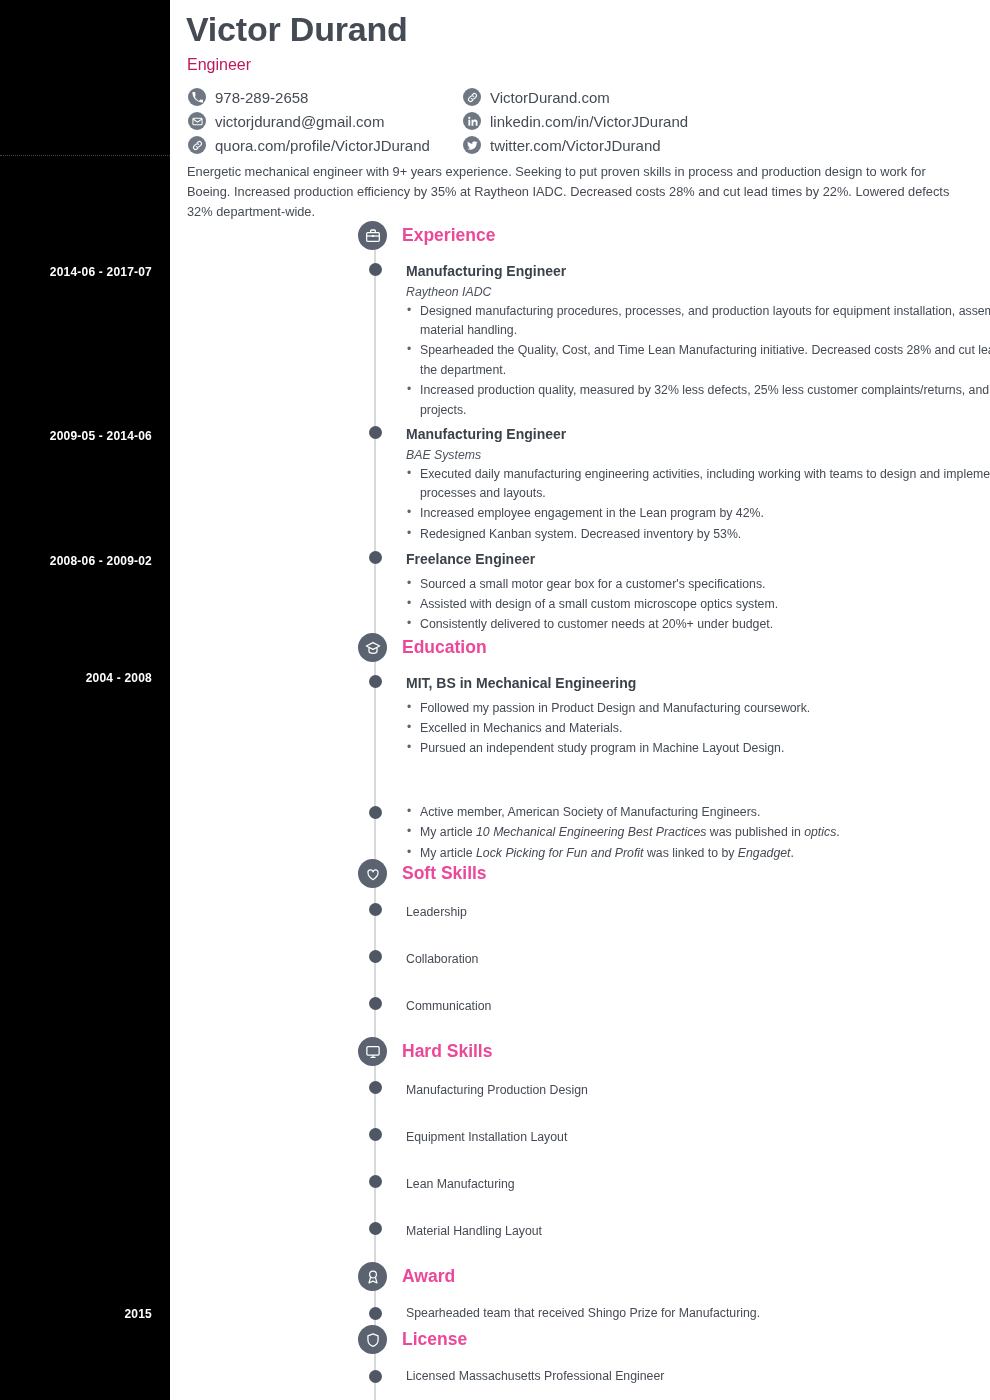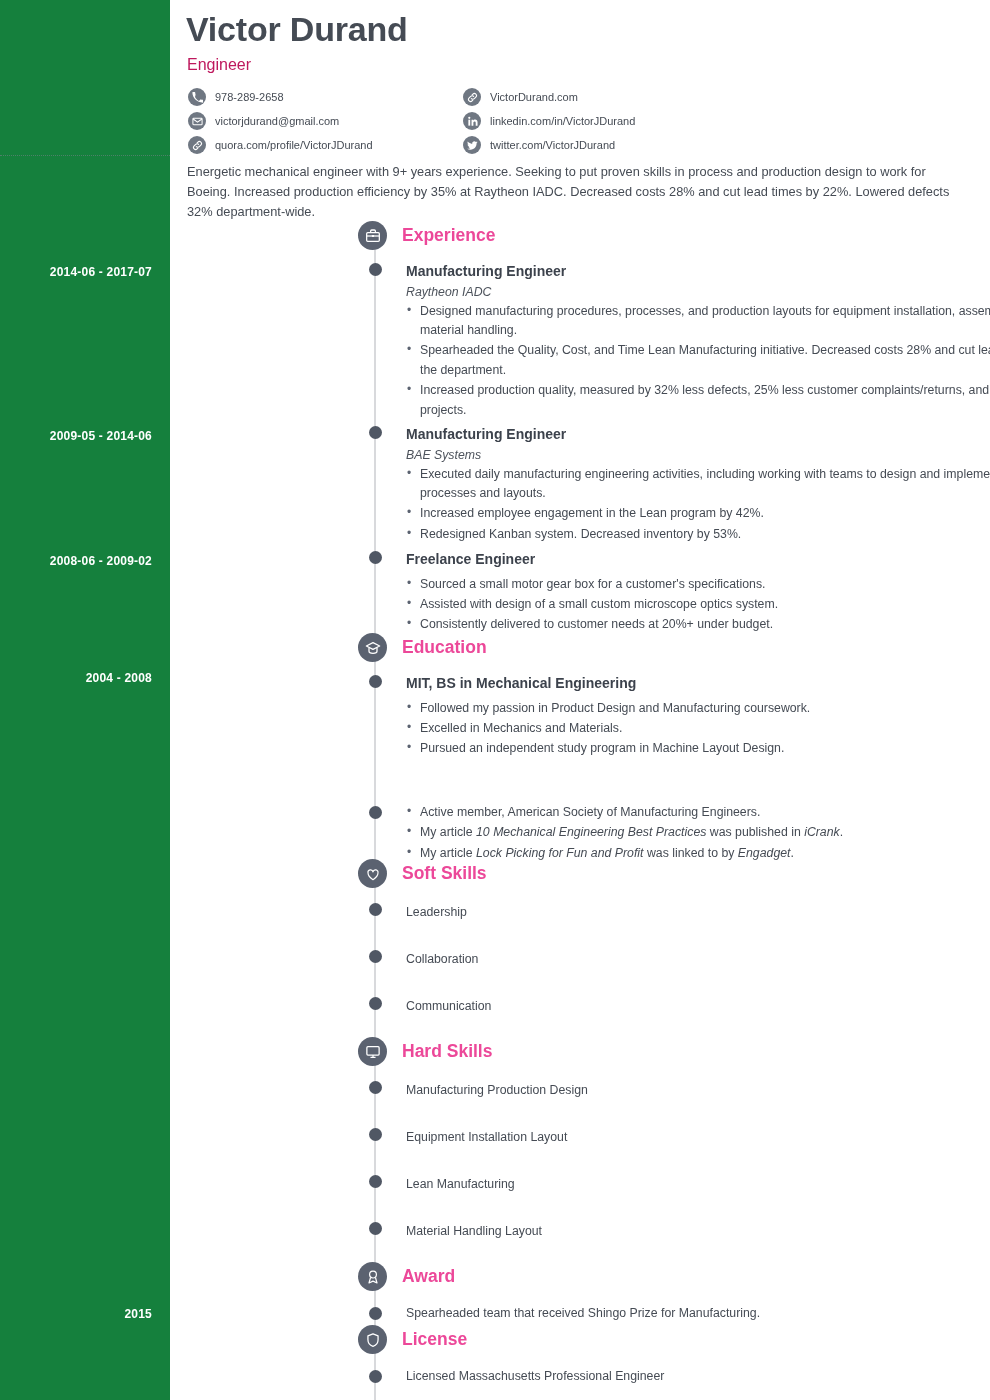--- a/index.html
+++ b/index.html
@@ -9,21 +9,21 @@
     background:#ffffff;
     color:#454b54;
     position:relative;
     overflow:hidden;
   }
 
   
   .sidebar {
     position:absolute; left:0; top:0;
     width:170px; height:1400px;
-    background:#15803d;
+    background:#000000;
   }
   .sidebar-divider {
     position:absolute; left:0; top:155px; width:170px;
     border-top:1px dotted #7b818c;
     opacity:.55;
   }
   .side-date {
     position:absolute; right:18px;
     color:#ffffff;
     font-size:12px;
@@ -68,21 +68,21 @@
     display:flex; align-items:center;
     height:24px; margin-bottom:0px;
   }
   .cicon {
     width:18px; height:18px; border-radius:50%;
     background:#6f7782;
     display:flex; align-items:center; justify-content:center;
     flex:none; margin-right:9px;
   }
   .cicon svg { display:block; }
-  .ctext { font-size:11px; color:#454b54; white-space:nowrap; }
+  .ctext { font-size:15px; color:#454b54; white-space:nowrap; }
 
   
   .summary {
     position:absolute; left:17px; top:162px; width:770px;
     font-size:12.8px; line-height:1.55; color:#454b54;
   }
 
   
   .section-head {
     position:absolute; display:flex; align-items:center;
@@ -278,21 +278,21 @@
       <li>Excelled in Mechanics and Materials.</li>
       <li>Pursued an independent study program in Machine Layout Design.</li>
     </ul>
   </div>
 
 
   <div class="node" style="top:806px"></div>
   <div class="entry" style="top:800px">
     <ul class="bullets">
       <li><span>Active member, American Society of Manufacturing Engineers.</span></li>
-      <li><span>My article </span><i>10 Mechanical Engineering Best Practices</i><span> was published in </span><i>iCrank</i><span>.</span></li>
+      <li><span>My article </span><i>10 Mechanical Engineering Best Practices</i><span> was published in </span><i>optics</i><span>.</span></li>
       <li><span>My article </span><i>Lock Picking for Fun and Profit</i><span> was linked to by </span><i>Engadget</i><span>.</span></li>
     </ul>
   </div>
 
   <div class="section-head" style="left:188px; top:859px">
     <span class="sec-badge">
       <svg width="16" height="16" viewBox="0 0 24 24" fill="none" stroke="#fff" stroke-width="1.8" stroke-linejoin="round">
           <path d="M12 20.5S4.5 15.8 4.5 10.2a3.8 3.8 0 017.5-1.3 3.8 3.8 0 017.5 1.3c0 5.6-7.5 10.3-7.5 10.3z"></path>
         </svg>
     </span>

